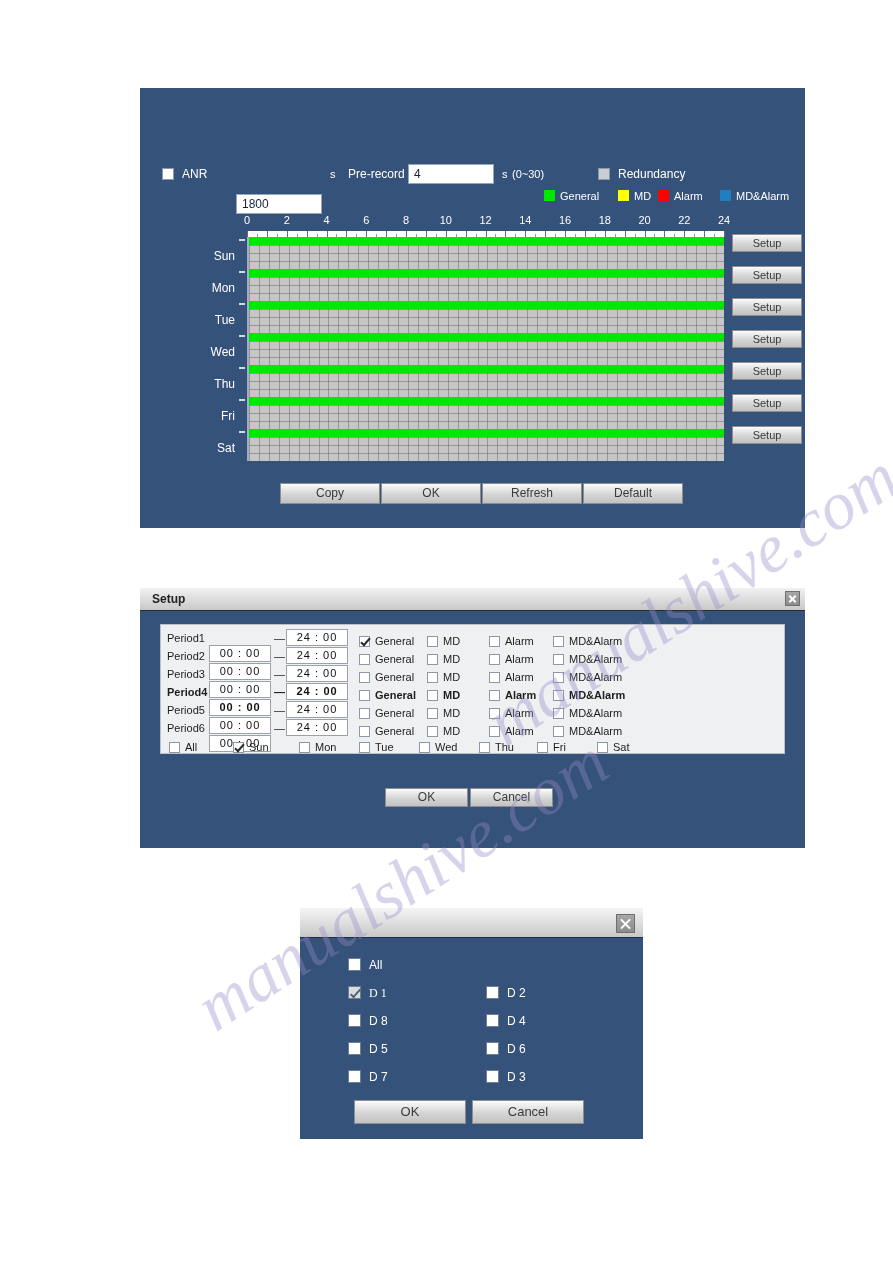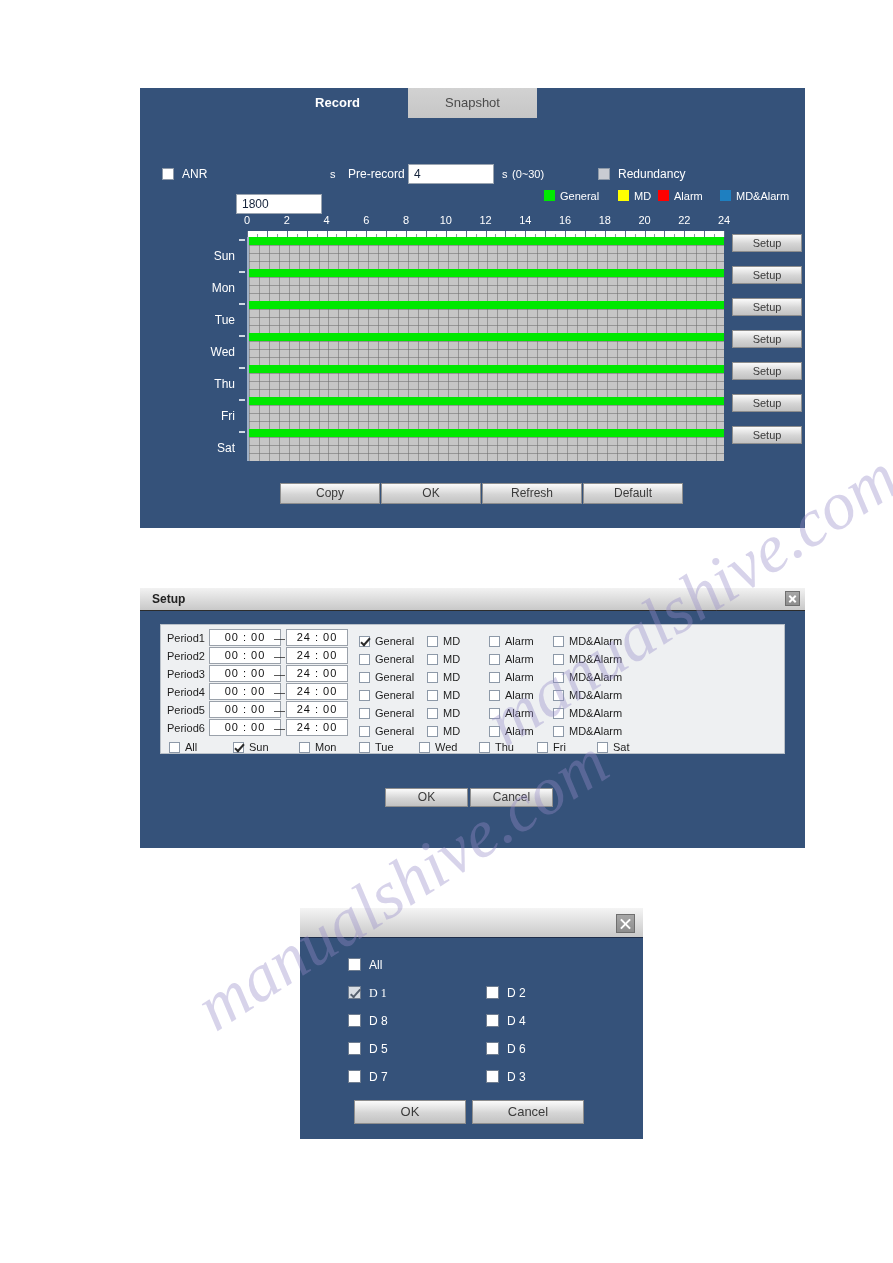--- a/index.html
+++ b/index.html
@@ -160,21 +160,21 @@
     position:absolute;left:20px;top:36px;width:625px;height:130px;
     background:#eef0f2;border:1px solid #b9c0c8;box-sizing:border-box;
   }
   .prow{position:absolute;left:0;width:625px;height:18px;}
   .pname{position:absolute;left:6px;top:3px;font-size:11px;color:#1d1d1d;}
   .tfield{
     position:absolute;height:17px;background:#ffffff;border:1px solid #9aa1aa;
     box-sizing:border-box;font-size:11px;color:#111111;text-align:center;
     line-height:15px;letter-spacing:1px;
   }
-  .tf1{left:48px;top:0;width:72px;}
+  .tf1{left:48px;top:16px;width:62px;}
   .dash{position:absolute;left:113px;top:3px;font-size:11px;color:#1d1d1d;}
   .tf2{left:125px;top:0;width:62px;}
   .mcb{position:absolute;top:2px;}
   .mcb .box{
     display:inline-block;width:11px;height:11px;background:#ffffff;
     border:1px solid #8d99a8;box-sizing:border-box;position:relative;vertical-align:-2px;
   }
   .mcb .box.checked::after{
     content:"";position:absolute;left:3px;top:-1px;width:3px;height:8px;
     border:solid #2b2b2b;border-width:0 2px 2px 0;transform:rotate(42deg);
@@ -235,24 +235,20 @@
   .chan-btns{position:absolute;left:0;top:192px;width:343px;height:26px;}
   .chan-btns .btn{position:absolute;top:0;width:112px;height:24px;line-height:22px;font-size:13px;}
   #btn-ok3{left:54px;}
   #btn-cancel3{left:172px;}
 </style>
 </head>
 <body>
 
 <div class="panel" id="panel-record">
 
-  <div class="tabs">
-    <div class="tab active">Record</div>
-    <div class="tab inactive">Snapshot</div>
-  </div>
 
 
   <div class="row-anr">
     <span class="cb" id="anr-cb"></span>
     <span class="lbl lbl-anr">ANR</span>
     <div class="txt" id="anr-val">1800</div>
     <span class="unit" id="anr-unit">s</span>
     <span class="lbl lbl-prerec">Pre-record</span>
     <div class="txt" id="prerec-val">4</div>
     <span class="unit" id="prerec-unit">s</span>
@@ -440,21 +436,21 @@
         <div class="prow" style="top: 40px;">
           <span class="pname">Period3</span>
           <div class="tfield tf1">00 : 00</div>
           <span class="dash">—</span>
           <div class="tfield tf2">24 : 00</div>
           <span class="mcb m-general"><span class="box"></span><span class="mlbl">General</span></span>
           <span class="mcb m-md"><span class="box"></span><span class="mlbl">MD</span></span>
           <span class="mcb m-alarm"><span class="box"></span><span class="mlbl">Alarm</span></span>
           <span class="mcb m-mdalarm"><span class="box"></span><span class="mlbl">MD&amp;Alarm</span></span>
         </div>
-        <div class="prow" style="top: 58px;">
+        <div class="prow" style="top: 58px; font-weight: bold;">
           <span class="pname">Period4</span>
           <div class="tfield tf1">00 : 00</div>
           <span class="dash">—</span>
           <div class="tfield tf2">24 : 00</div>
           <span class="mcb m-general"><span class="box"></span><span class="mlbl">General</span></span>
           <span class="mcb m-md"><span class="box"></span><span class="mlbl">MD</span></span>
           <span class="mcb m-alarm"><span class="box"></span><span class="mlbl">Alarm</span></span>
           <span class="mcb m-mdalarm"><span class="box"></span><span class="mlbl">MD&amp;Alarm</span></span>
         </div>
         <div class="prow" style="top: 76px;">

